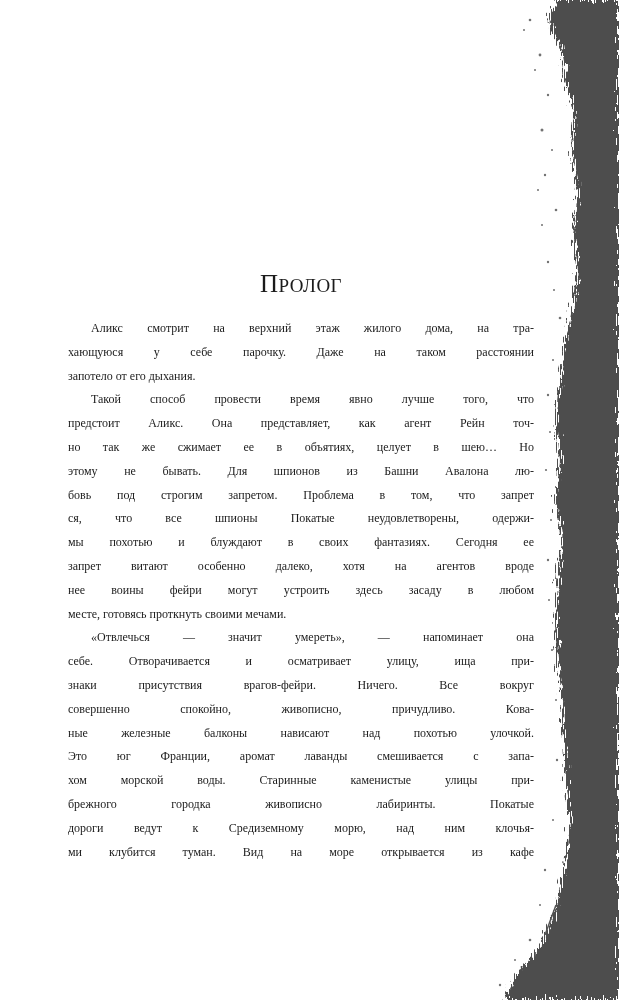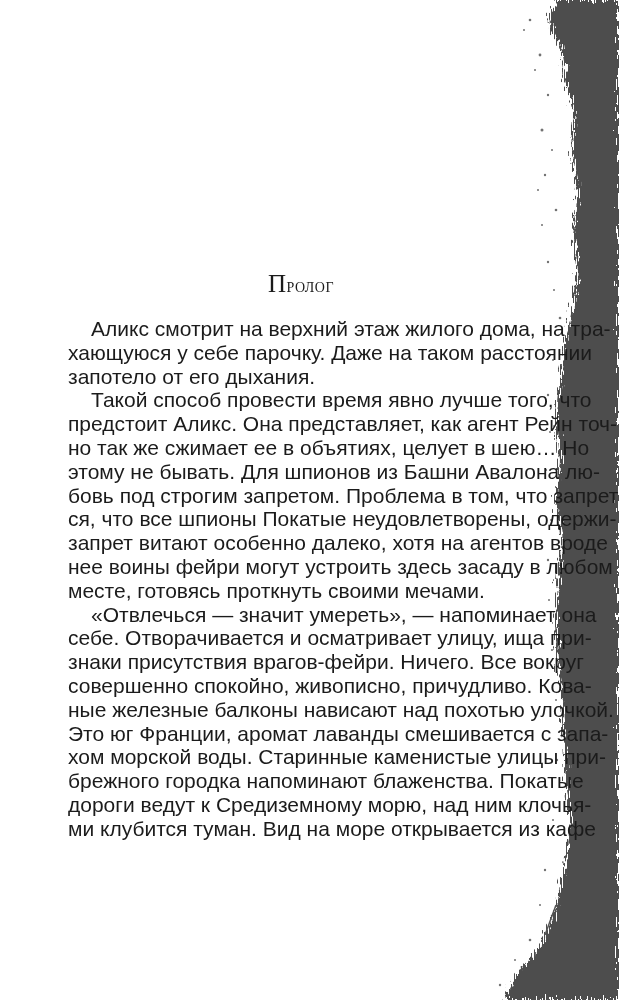--- a/index.html
+++ b/index.html
@@ -22,22 +22,22 @@
       font-family: "Liberation Serif", "DejaVu Serif", serif;
       font-size: 19px; letter-spacing: 0.5px; color: #1b1b1b;
       margin: 0; font-weight: normal;
     }
     .chapter-title .cap { font-size: 25px; }
     .body-text {
       position: absolute; top: 317px; left: 0; width: 466px;
     }
     .line {
       height: 23.8px; line-height: 23.8px;
-      font-family: Liberation Sans, sans-serif;
-      font-size: 21px;
+      font-family: Liberation Serif, serif;
+      font-size: 12px;
       white-space: nowrap;
       text-align: justify;
       text-align-last: justify;
     }
     .line.indent { padding-left: 23px; }
     .line.last { text-align-last: left; }
   </style>
 </head>
 <body>
 
@@ -85,39 +85,40 @@
       <circle cx="545" cy="870" r="1.2"></circle>
       <circle cx="540" cy="905" r="1"></circle>
     <circle cx="530" cy="940" r="1.3"></circle>
       <circle cx="515" cy="960" r="1"></circle>
       <circle cx="500" cy="985" r="1.2"></circle>
   </g>
   <line x1="556" y1="905" x2="545" y2="935" stroke="#555" stroke-width="1.5"></line>
 </svg>
 
 <div class="page-content">
-  <h1 class="chapter-title"><span class="cap">П</span><span style="font-size:14px;">РОЛОГ</span></h1>
+  <h1 class="chapter-title"><span class="cap">П</span><span style="font-size:19px;">РОЛОГ</span></h1>
 
   <div class="body-text">
     <div class="line indent">Аликс смотрит на верхний этаж жилого дома, на тра-</div>
     <div class="line">хающуюся у себе парочку. Даже на таком расстоянии</div>
     <div class="line last">запотело от его дыхания.</div>
     <div class="line indent">Такой способ провести время явно лучше того, что</div>
     <div class="line">предстоит Аликс. Она представляет, как агент Рейн точ-</div>
     <div class="line">но так же сжимает ее в объятиях, целует в шею… Но</div>
     <div class="line">этому не бывать. Для шпионов из Башни Авалона лю-</div>
     <div class="line">бовь под строгим запретом. Проблема в том, что запрет</div>
     <div class="line">ся, что все шпионы Покатые неудовлетворены, одержи-</div>
+    <div class="line">мы похотью и блуждают в своих фантазиях. Сегодня ее</div>
     <div class="line">запрет витают особенно далеко, хотя на агентов вроде</div>
     <div class="line">нее воины фейри могут устроить здесь засаду в любом</div>
     <div class="line last">месте, готовясь проткнуть своими мечами.</div>
     <div class="line indent">«Отвлечься — значит умереть», — напоминает она</div>
     <div class="line">себе. Отворачивается и осматривает улицу, ища при-</div>
     <div class="line">знаки присутствия врагов-фейри. Ничего. Все вокруг</div>
     <div class="line">совершенно спокойно, живописно, причудливо. Кова-</div>
     <div class="line">ные железные балконы нависают над похотью улочкой.</div>
     <div class="line">Это юг Франции, аромат лаванды смешивается с запа-</div>
     <div class="line">хом морской воды. Старинные каменистые улицы при-</div>
-    <div class="line">брежного городка напоминают блаженства. Покатые</div>
+    <div class="line">брежного городка живописно лабиринты. Покатые</div>
     <div class="line">дороги ведут к Средиземному морю, над ним клочья-</div>
     <div class="line">ми клубится туман. Вид на море открывается из кафе</div>
   </div>
 </div>
 
 </body></html>

